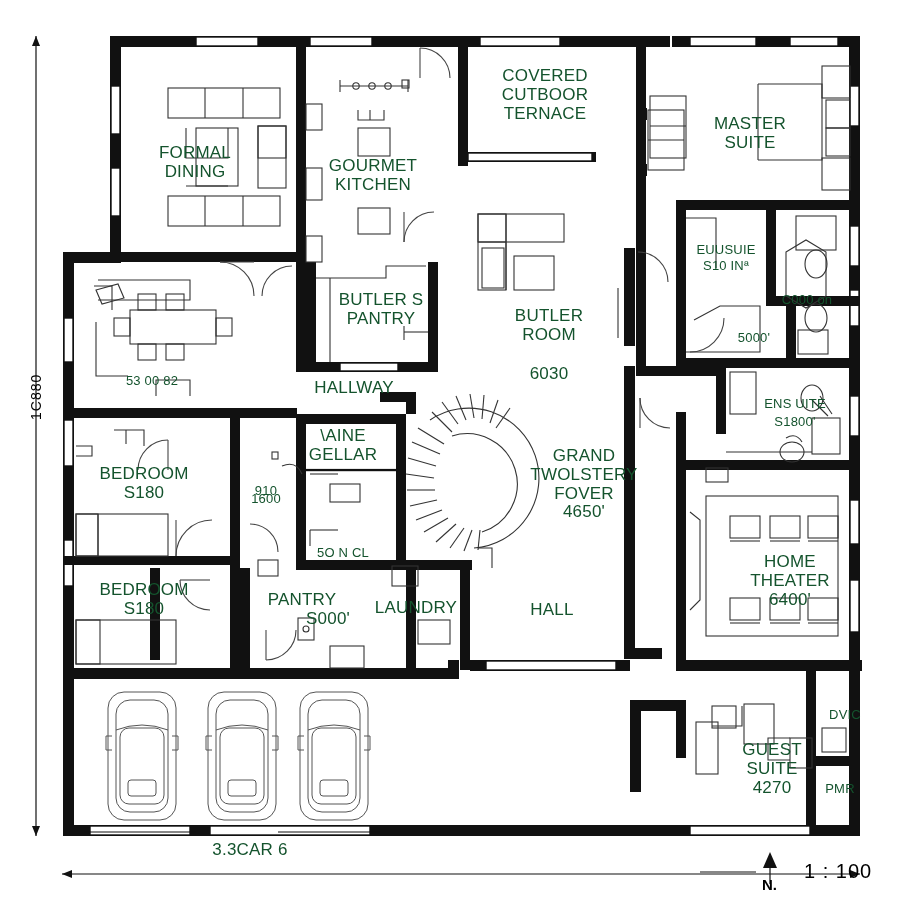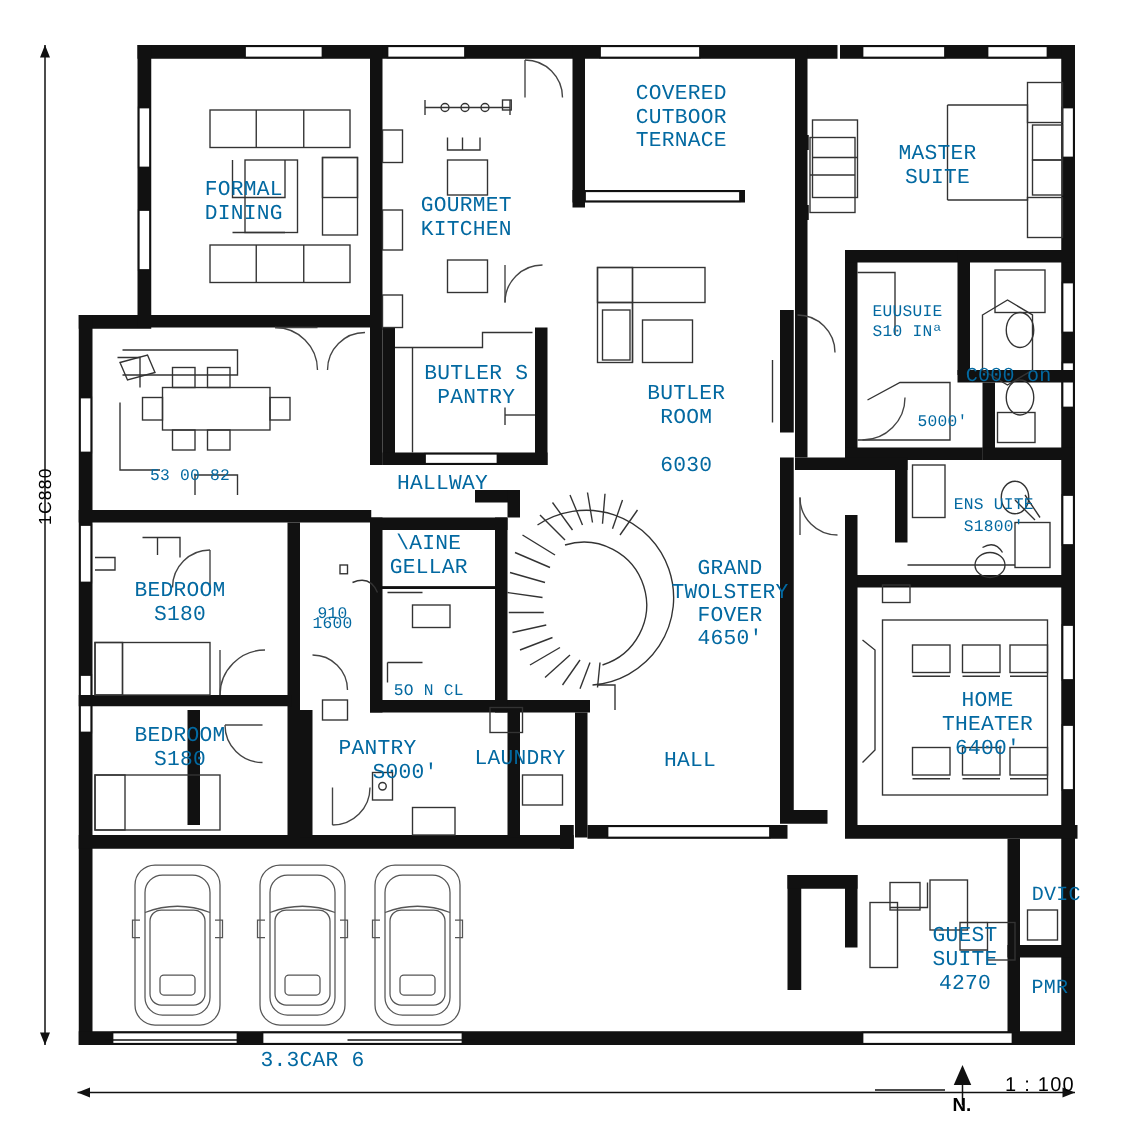--- a/index.html
+++ b/index.html
@@ -8,41 +8,41 @@
     width:900px;height:900px;
     font-family:"Liberation Sans", sans-serif;
     color:#111;
     overflow:hidden;
   }
   #plan-root{position:relative;width:900px;height:900px;background:#fff;}
   svg#floorplan{position:absolute;left:0;top:0;width:900px;height:900px;display:block;}
 
   .rlabel{
     position:absolute;
-    font-family:Liberation Mono, monospace;
+    font-family:Liberation Sans, sans-serif;
     text-align:center;
     line-height:1.12;
-    color:#0369a1;
+    color:#14532d;
     white-space:pre-line;
     letter-spacing:0.2px;
     pointer-events:none;
   }
   .rlabel.big{font-size:17px;font-weight:400;}
   .rlabel.mid{font-size:13px;}
-  .rlabel.sm{font-size:16px;}
+  .rlabel.sm{font-size:13px;}
   .vdim{
     position:absolute;
     transform:rotate(-90deg);
     transform-origin:left top;
     font-size:14px;
     letter-spacing:1px;
     color:#000;
   }
   .scaletext{
-    position:absolute;font-size:16px;color:#000;letter-spacing:1px;
+    position:absolute;font-size:20px;color:#000;letter-spacing:1px;
     font-family:"Liberation Sans", sans-serif;
   }
   .northtext{
     position:absolute;font-size:15px;color:#000;font-weight:700;
     font-family:"Liberation Sans", sans-serif;
   }
 </style>
 </head>
 <body>
 

